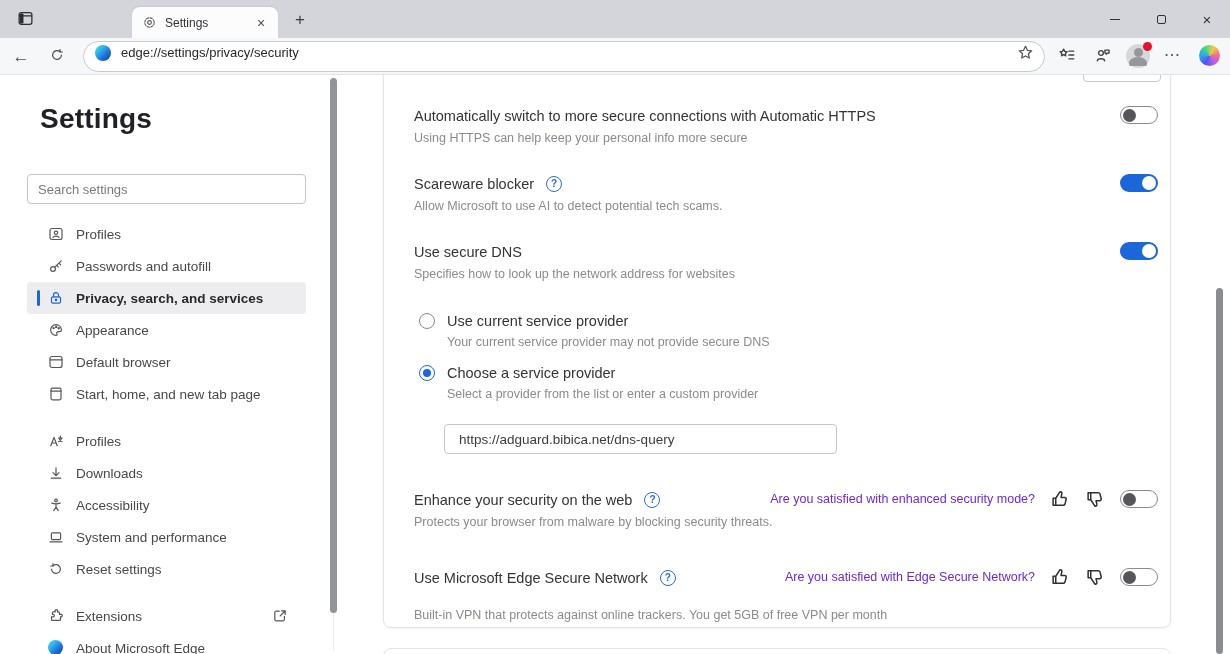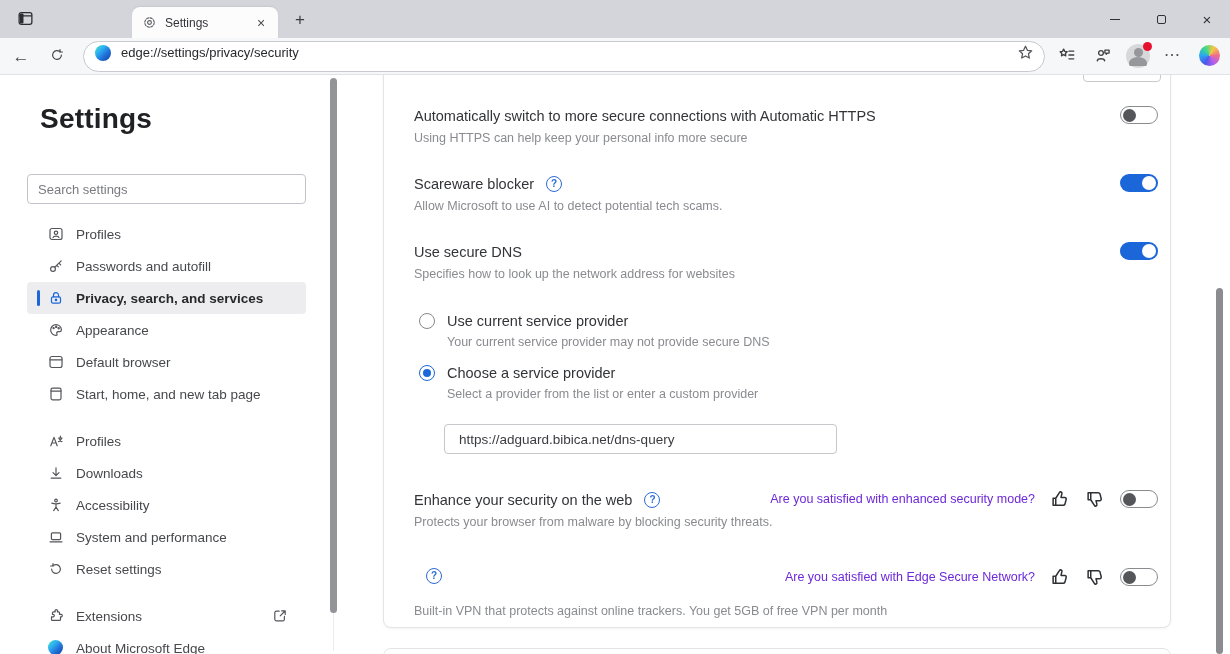--- a/index.html
+++ b/index.html
@@ -352,20 +352,21 @@
               <svg width="20" height="20" viewBox="0 0 16 16">
                 <path d="M4.6 7.4 7.5 2.9a1.1 1.1 0 0 1 2 .9l-.7 2.9h3a1.2 1.2 0 0 1 1.16 1.5l-1 3.9A1.5 1.5 0 0 1 10.5 13H4.6 M4.6 7.4H2.5V13h2.1 M4.6 7.4V13"></path>
               </svg>
             </span>
           <span class="toggle off inline" style="position:relative"></span>
         </div>
       </div>
 
       <div class="srow" style="top:512px">
         <div class="row-title">
+          <span>Use Microsoft Edge Secure Network</span>
           <span class="help">?</span>
         </div>
         <div class="row-sub" style="margin-top:19px">Built-in VPN that protects against online trackers. You get 5GB of free VPN per month</div>
         <div class="fb-cluster">
           <span class="fb-text">Are you satisfied with Edge Secure Network?</span>
           <span class="thumb">
               <svg width="20" height="20" viewBox="0 0 16 16">
                 <path d="M4.6 7.4 7.5 2.9a1.1 1.1 0 0 1 2 .9l-.7 2.9h3a1.2 1.2 0 0 1 1.16 1.5l-1 3.9A1.5 1.5 0 0 1 10.5 13H4.6 M4.6 7.4H2.5V13h2.1 M4.6 7.4V13"></path>
               </svg>
             </span>

